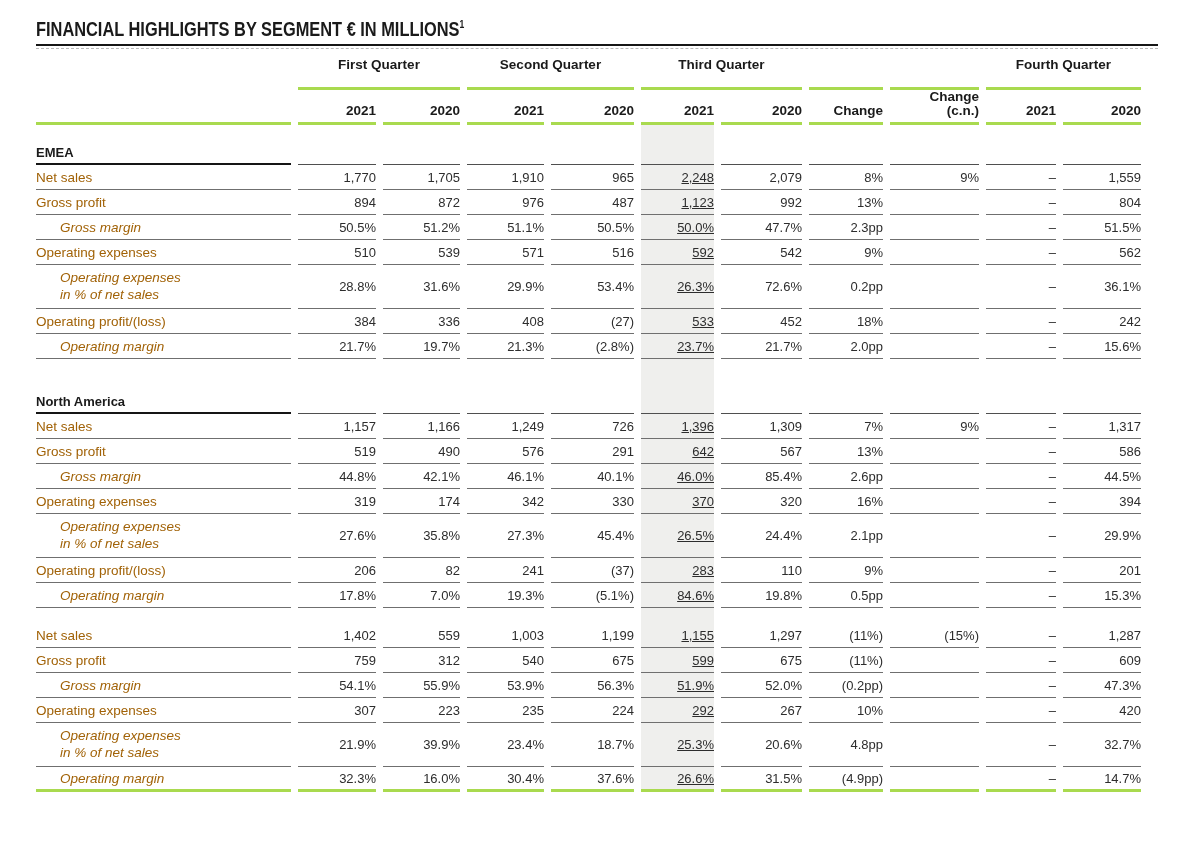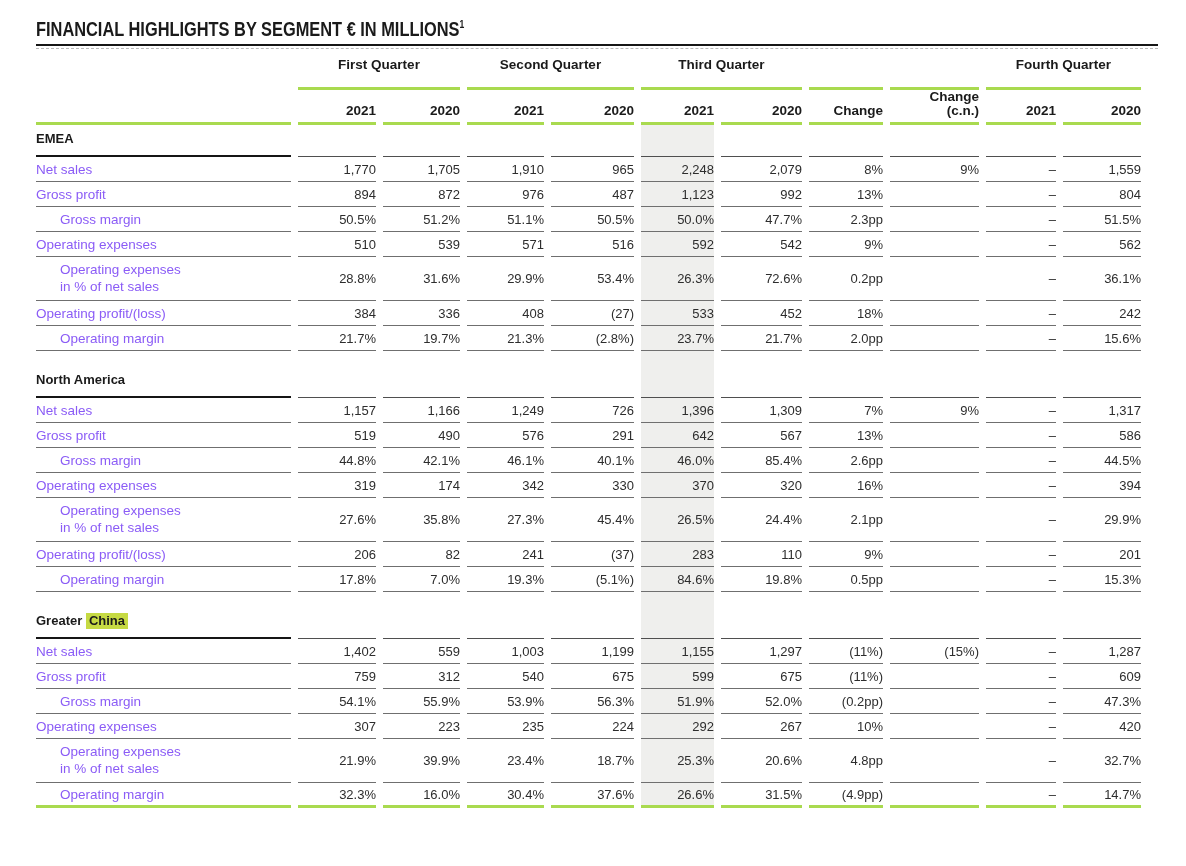--- a/index.html
+++ b/index.html
@@ -33,29 +33,29 @@
         border-bottom:3px solid var(--green);padding-bottom:15px;}
   .h1td.plain{border-bottom:none;}
   .h2td{height:31px;vertical-align:bottom;font-weight:bold;font-size:13.5px;text-align:right;
         border-bottom:3px solid var(--green);padding-bottom:4px;}
   .h2td.lblu{border-bottom:3px solid var(--green);}
   .cnline{line-height:14px;text-align:right;}
 
   
   .data-row td{height:25px;border-bottom:1px solid var(--rowline);font-size:13px;}
   .data-row td.num{text-align:right;color:#2d2d2d;}
-  .data-row td.lblcell{font-size:13.5px;color:#8b5cf6;}
-  .indent{padding-left:24px;}
+  .data-row td.lblcell{font-size:13.5px;color:#a16207;}
+  .indent{padding-left:24px;font-style:italic;}
   .tall td{height:44px;}
   .l2{line-height:16.5px;}
 
-  .section-row td{height:32px;vertical-align:bottom;padding-bottom:9px;border-bottom:1px solid #4f4f4f;}
+  .section-row td{height:40px;vertical-align:bottom;padding-bottom:3px;border-bottom:1px solid #4f4f4f;}
   .section-row td.lblcell{font-weight:bold;font-size:13px;border-bottom:2px solid var(--secline);}
   .spacer-row td{height:15px;border-bottom:none;}
-  .hl{background:var(--band);}
+  .hl{background:var(--band);text-decoration:underline;}
   .final-row td{border-bottom:3.5px solid var(--green) !important;}
   .china-hl{background:var(--china);padding:0 3px 1px 3px;}
 </style>
 </head>
 <body>
 
 <div class="wrap">
   <div class="title"><span>FINANCIAL HIGHLIGHTS BY SEGMENT € IN MILLIONS</span><sup>1</sup></div>
   <div class="title-rule"></div>
   <div class="title-rule2"></div>
@@ -335,33 +335,20 @@
           <td></td>
           <td></td>
           <td></td>
           <td class="hl"></td>
           <td></td>
           <td></td>
           <td></td>
           <td></td>
           <td></td>
         </tr>
-        <tr class="section-row">
-          <td class="lblcell"><span>Greater </span><span class="china-hl">China</span></td>
-          <td></td>
-          <td></td>
-          <td></td>
-          <td></td>
-          <td class="hl"></td>
-          <td></td>
-          <td></td>
-          <td></td>
-          <td></td>
-          <td></td>
-        </tr>
         <tr class="data-row">
           <td class="lblcell">Net sales</td>
           <td class="num">1,402</td>
           <td class="num">559</td>
           <td class="num">1,003</td>
           <td class="num">1,199</td>
           <td class="num hl">1,155</td>
           <td class="num">1,297</td>
           <td class="num">(11%)</td>
           <td class="num">(15%)</td>

